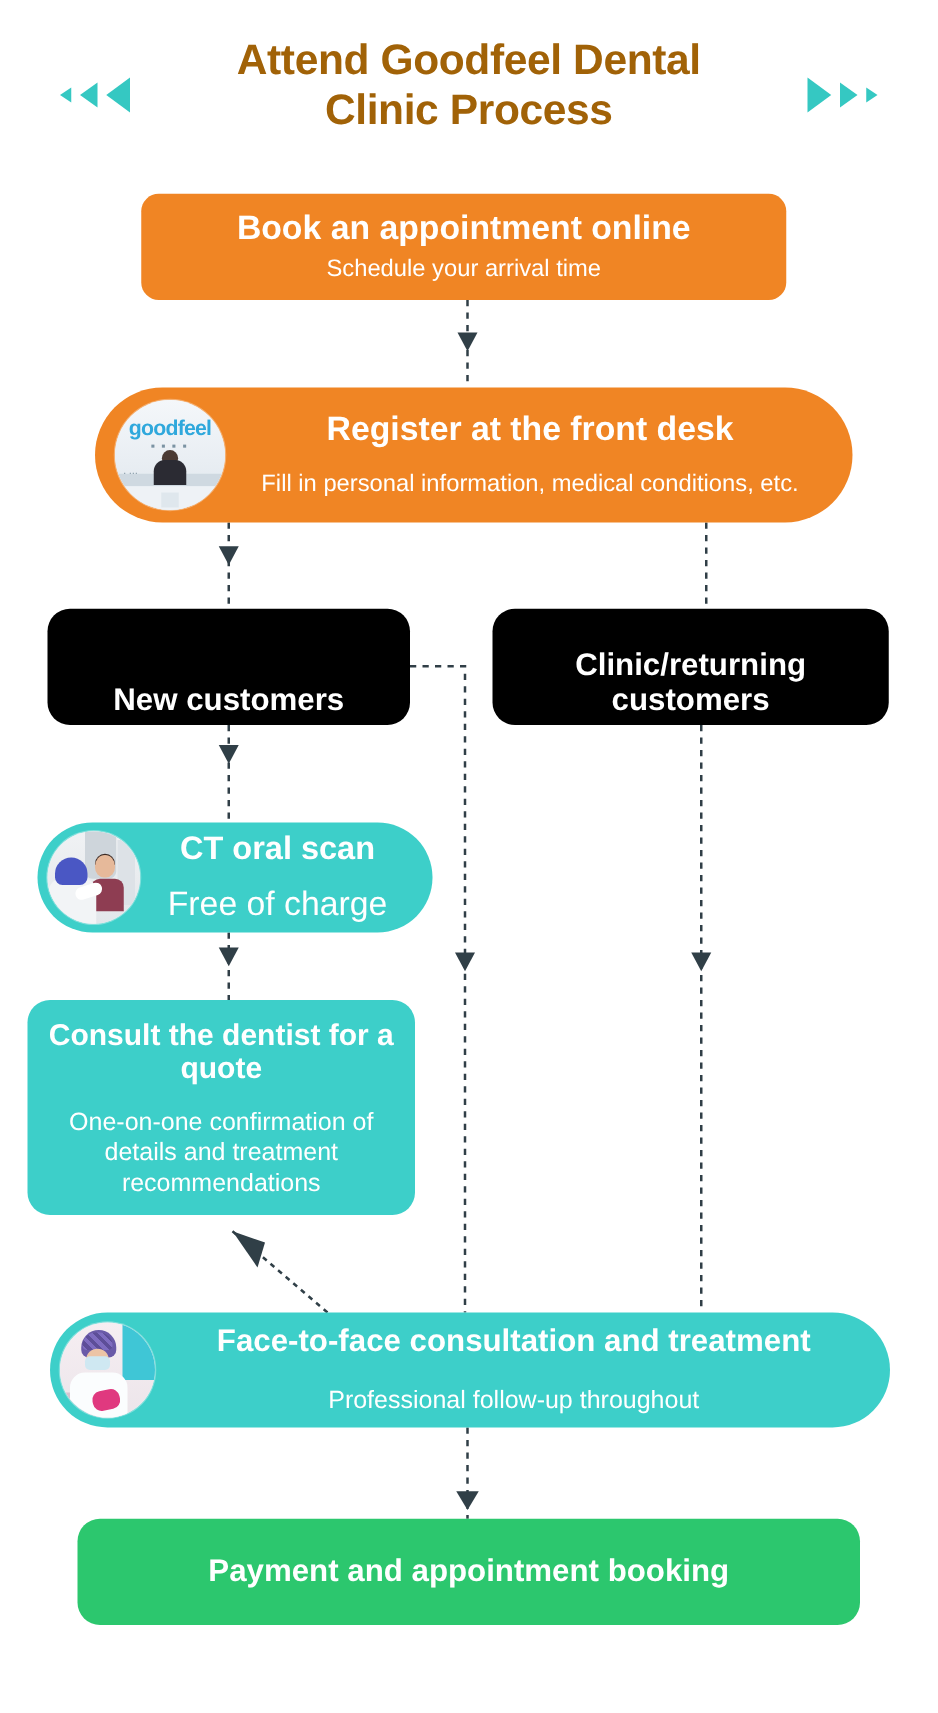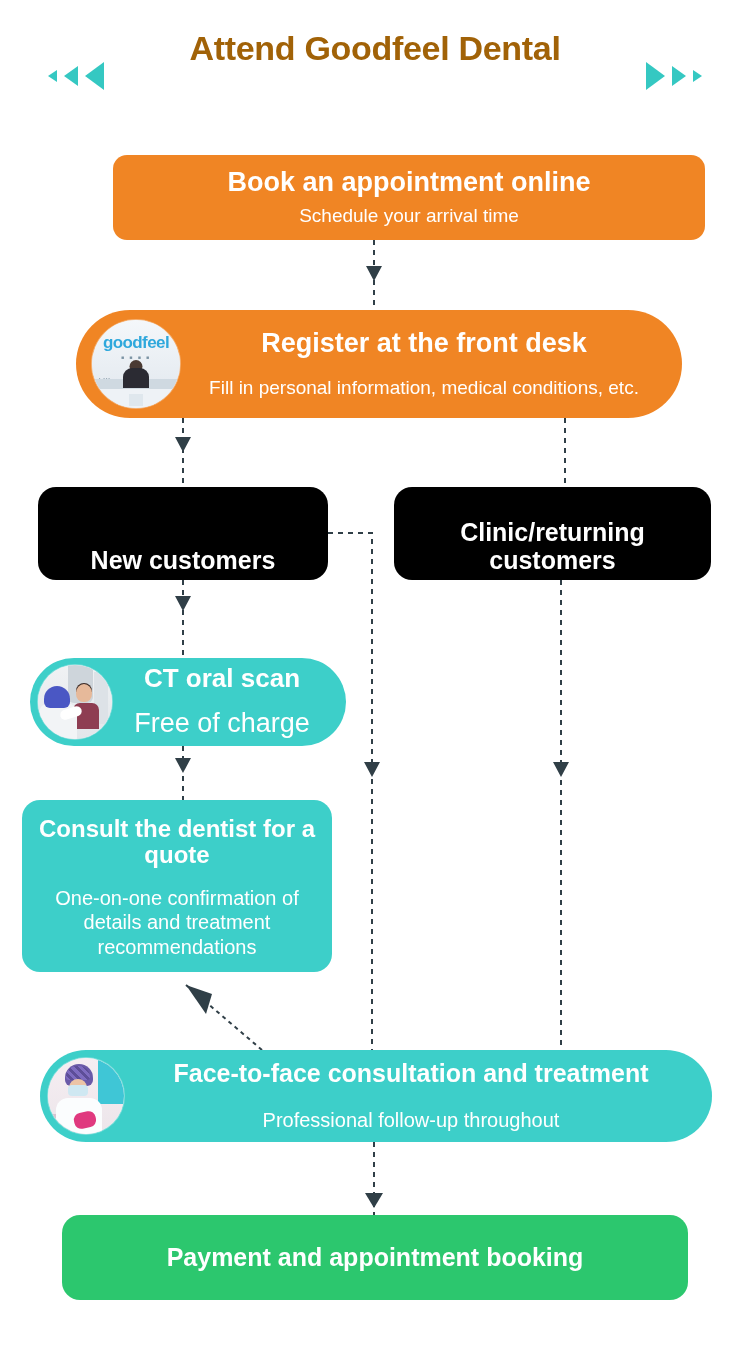--- a/index.html
+++ b/index.html
@@ -81,21 +81,21 @@
   .c-teal   { background: #3DCFC9; }
   .c-green  { background: #2CC76E; }
 
   
   .r-sm  { border-radius: 14px; }
   .r-md  { border-radius: 18px; }
   .r-pill{ border-radius: 999px; }
 
   
   #n-book {
-    left: 113px; top: 155px; width: 592px; height: 85px;
+    left: 113px; top: 155px; width: 516px; height: 85px;
   }
   #n-book .head { font-size: 27px; }
   #n-book .sub  { font-size: 19px; margin-top: 6px; }
 
   #n-register {
     left: 76px; top: 310px; width: 606px; height: 108px;
     flex-direction: row; justify-content: flex-start; padding-left: 16px;
   }
   #n-register .txtcol {
     flex: 1; display: flex; flex-direction: column;
@@ -294,20 +294,21 @@
   }
 </style>
 </head>
 <body>
 
 <div id="canvas">
 
   <div class="title-wrap">
     <div class="title">
       <span>Attend Goodfeel Dental</span><br>
+      <span>Clinic Process</span>
     </div>
   </div>
 
   <div class="deco deco-left">
     <span class="tri tri-l-1"></span>
     <span class="tri tri-l-2"></span>
     <span class="tri tri-l-3"></span>
   </div>
 
   <div class="deco deco-right">

